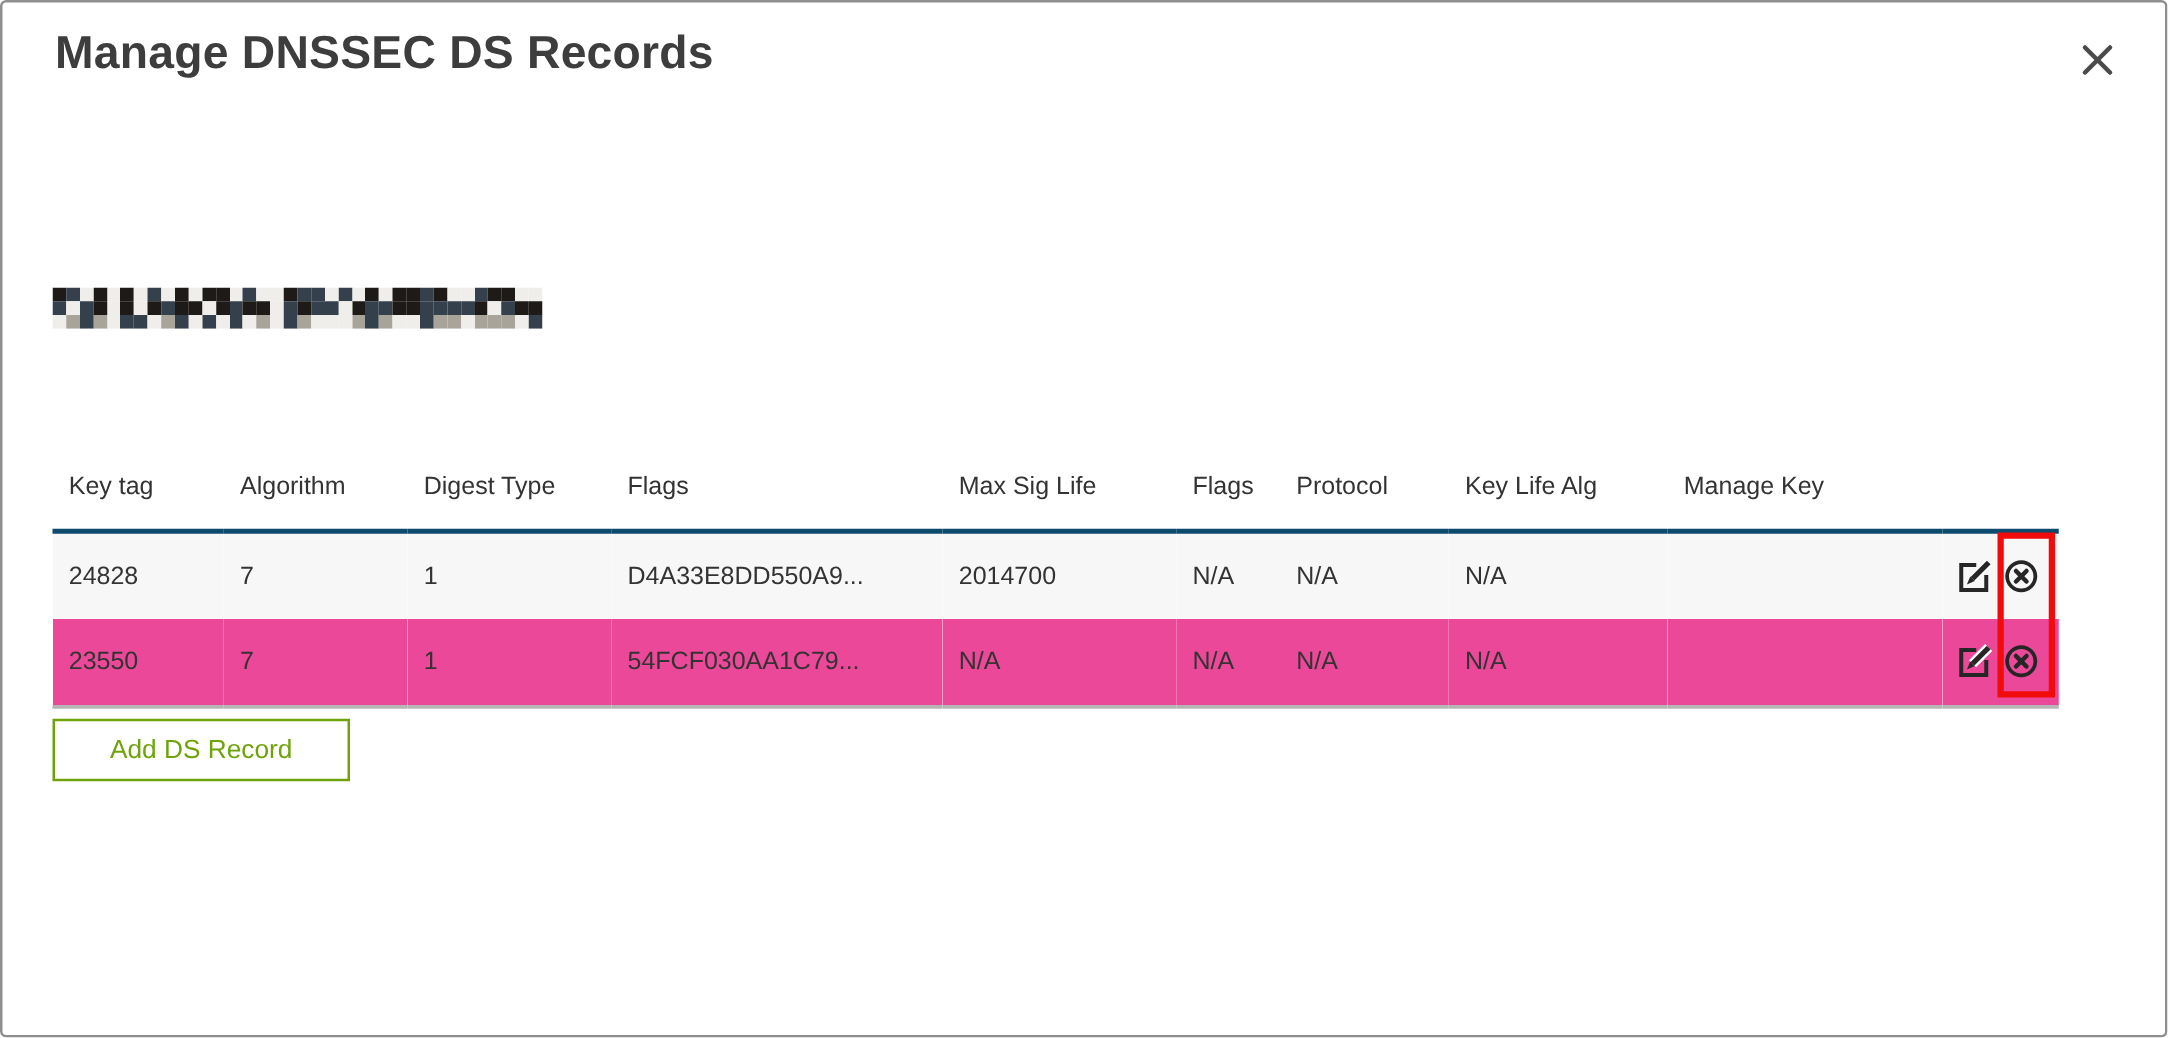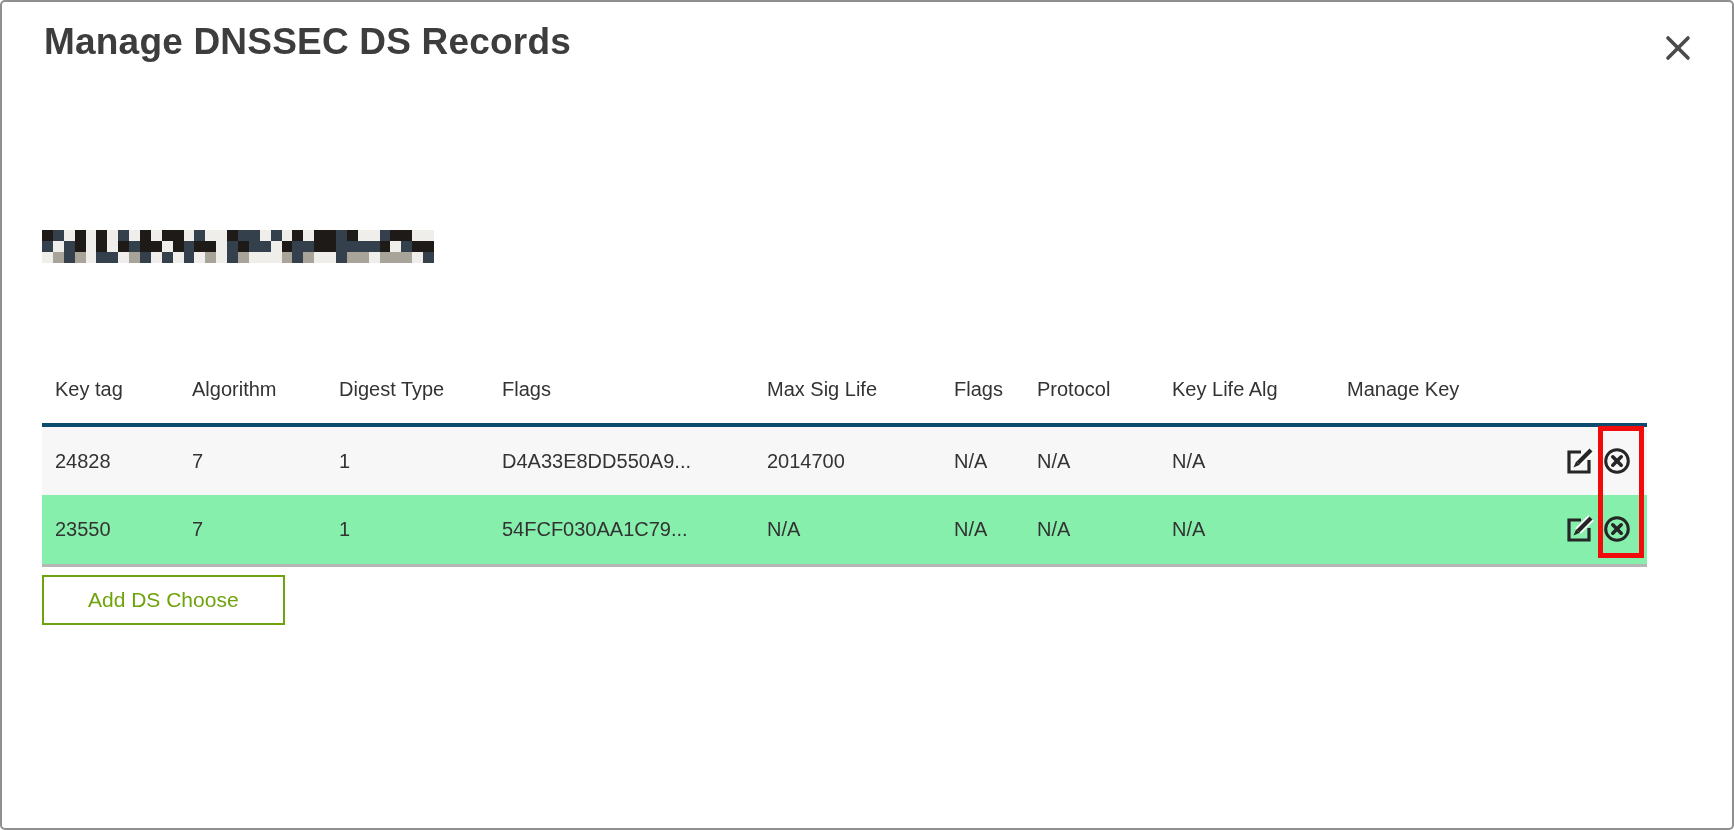--- a/index.html
+++ b/index.html
@@ -46,21 +46,21 @@
   }
   .ds-table th{
     text-align:left;font-size:20px;font-weight:400;color:#333;
     padding:10px 0 22px 13px;border-bottom:4px solid #0c4a6e;white-space:nowrap;
   }
   .ds-table td{
     height:70px;font-size:20px;color:#333;padding:0 0 0 13px;white-space:nowrap;
     overflow:hidden;text-overflow:ellipsis;
   }
   .ds-table tr.row-odd{background:var(--row-alt-bg);}
-  .ds-table tr.row-even{background:#86efac;}
+  .ds-table tr.row-even{background:#ec4899;}
   .ds-table tbody tr:last-child td{border-bottom:3px solid #b5b5b5;}
   td.actions-cell{padding:0 15px 0 0;text-align:right;}
   .icon-btn{
     background:none;border:none;cursor:pointer;padding:0;margin:0 0 0 2px;
     vertical-align:middle;line-height:0;
   }
   .annotation-rect{
     position:absolute;left:1596px;top:424px;width:46px;height:132px;
     border:5px solid var(--red-annotation);pointer-events:none;
   }
@@ -307,16 +307,16 @@
               </svg>
             </span>
           </button>
         </td>
       </tr>
     </tbody>
   </table>
 
   <div class="annotation-rect"></div>
 
-  <button class="add-btn">Add DS Choose</button>
+  <button class="add-btn">Add DS Record</button>
 
 
 </div>
 
 </body></html>

